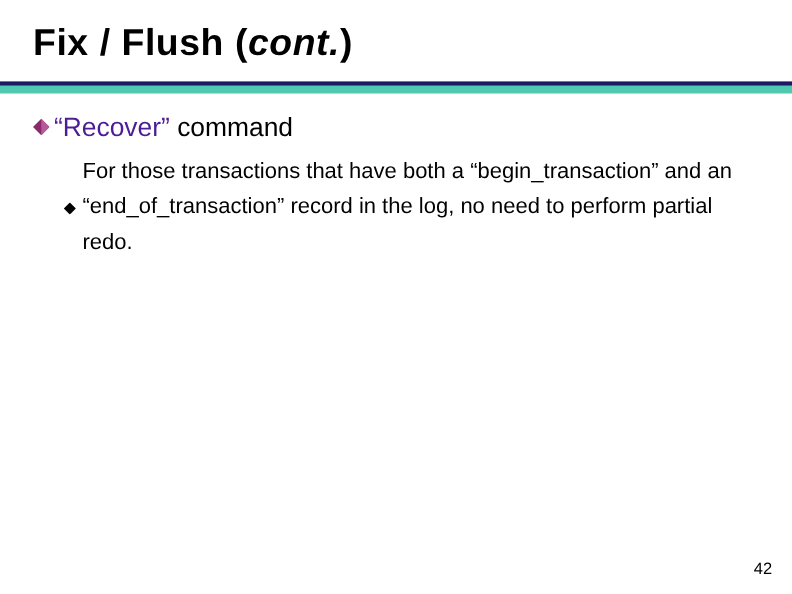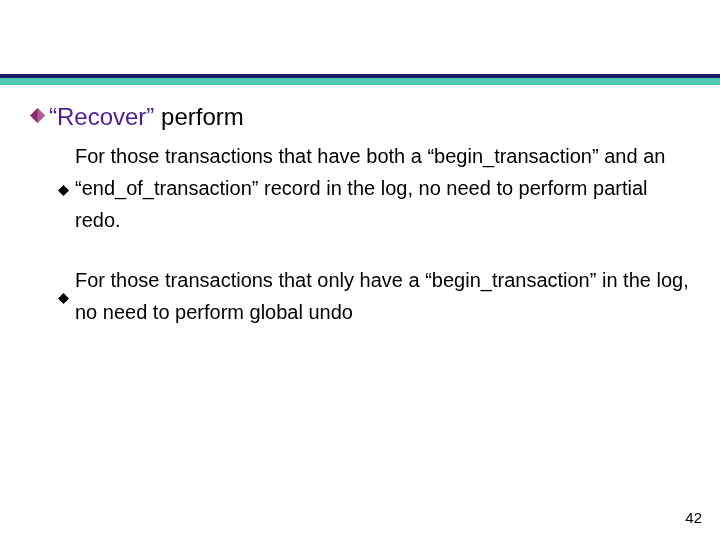--- a/index.html
+++ b/index.html
@@ -93,59 +93,54 @@
     font-size: 15px;
     color: #000;
     margin-top: 24px;
   }
 </style>
 </head>
 <body>
 
 <div class="slide">
 
+  <div class="title">
+    <span>Fix / Flush (</span><span class="italic">cont.</span><span>)</span>
+  </div>
 
   <div class="rule-wrap">
     <div class="rule-dark"></div>
     <div class="rule-teal"></div>
   </div>
 
   <div class="content">
 
     <div class="l1">
       <span class="bullet-icon">
         <svg width="15" height="15" viewBox="0 0 10 10">
           <path d="M5 0 L10 5 L5 10 L0 5 Z" fill="#8a2a6a"></path>
           <path d="M5 0 L10 5 L5 10 Z" fill="#b45c97"></path>
         </svg>
       </span>
       <span class="text">
-        <span class="mauve">“Recover”</span><span> perform</span>
+        <span class="mauve">“Recover”</span><span> command</span>
       </span>
     </div>
 
     <div class="l2-group">
 
       <div class="l2">
         <span class="dia">
           <svg width="11" height="11" viewBox="0 0 10 10">
             <path d="M5 0 L10 5 L5 10 L0 5 Z" fill="#000"></path>
           </svg>
         </span>
         <span class="text">For those transactions that have both a “begin_transaction” and an “end_of_transaction” record in the log, no need to perform partial redo.</span>
       </div>
 
-      <div class="l2">
-        <span class="dia">
-          <svg width="11" height="11" viewBox="0 0 10 10">
-            <path d="M5 0 L10 5 L5 10 L0 5 Z" fill="#000"></path>
-          </svg>
-        </span>
-        <span class="text">For those transactions that only have a “begin_transaction” in the log, no need to perform global undo</span>
-      </div>
 
     </div>
 
   </div>
 
   <div class="pagenum">42</div>
 
 </div>
 
 </body></html>

